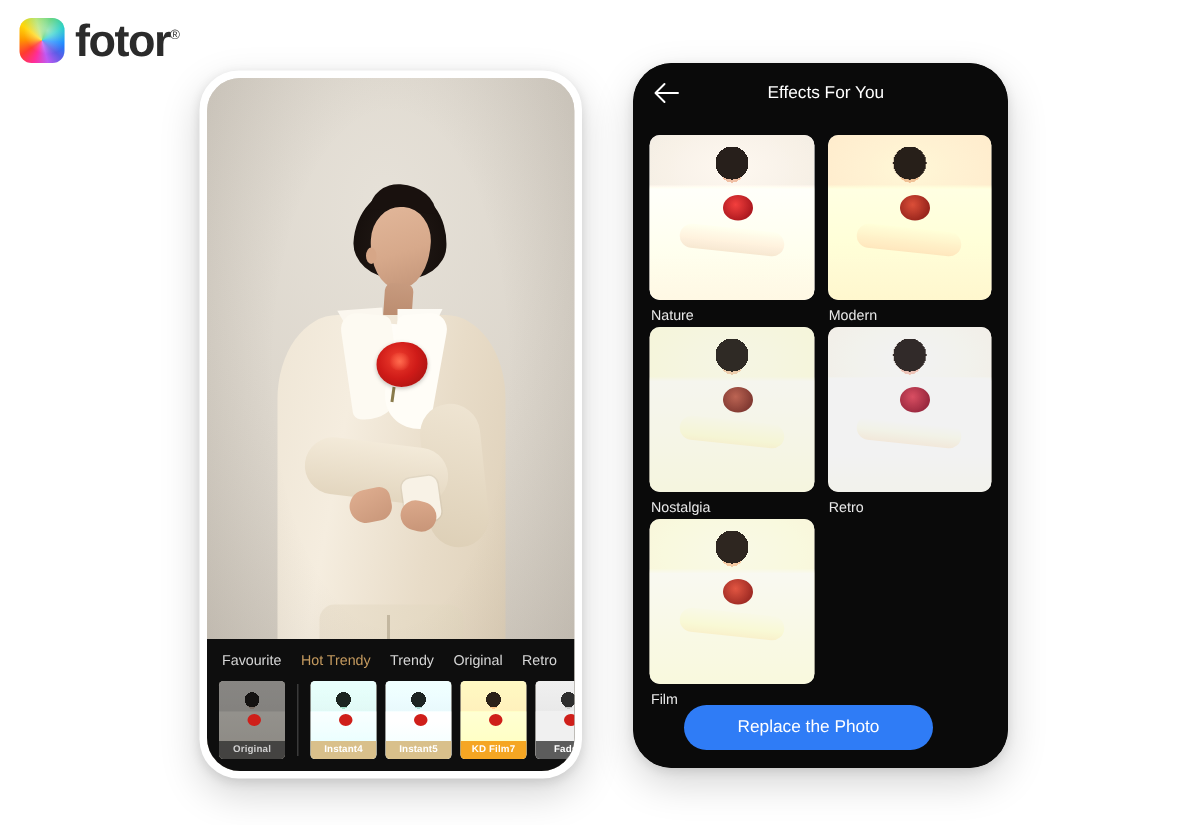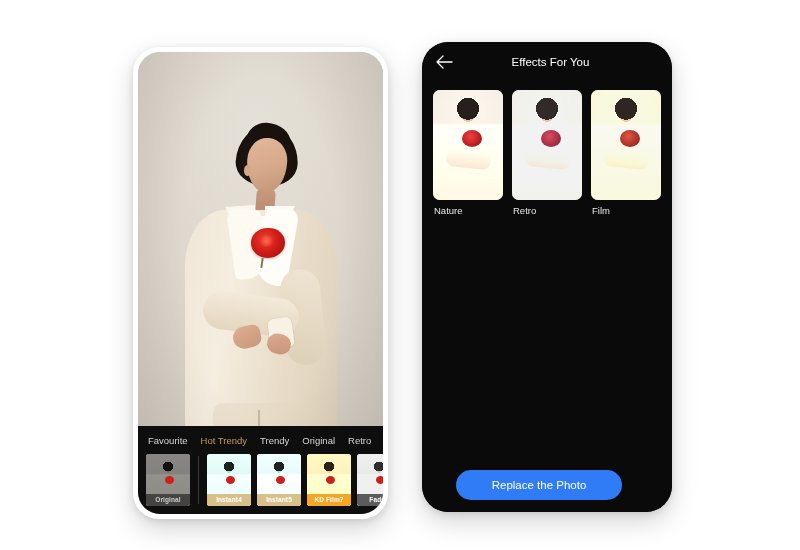--- a/index.html
+++ b/index.html
@@ -129,21 +129,21 @@
   .thumb.f3 .cap { background:#f5a623; }
   .thumb.f4 .mini { filter: grayscale(1) brightness(1.18) contrast(.88); }
   .thumb.f4 .cap { background:#5c5c5c; }
   .divider { width:1px; background:#3a3a3a; margin:2px 2px; flex:0 0 auto; }
 
   
   .screen-right { width:100%; height:100%; background:#0a0a0a; position:relative; border-radius:26px; overflow:hidden;}
   .rheader { height:40px; display:flex; align-items:center; position:relative; padding:0 12px; }
   .back { width:20px; height:20px; display:flex; align-items:center; justify-content:center; cursor:pointer; }
   .rtitle { position:absolute; left:7px; right:0; text-align:center; font-size:11.5px; color:#fff; font-weight:400; }
-  .grid { display:grid; grid-template-columns:1fr 1fr 1fr; gap:8px 9px; padding:8px 11px; }
+  .grid { display:grid; grid-template-columns:1fr 1fr; gap:2px 9px; padding:8px 11px; }
   .cell { }
   .card { width:100%; height:110px; border-radius:7px; overflow:hidden; position:relative;
           background:#ccc6bb; cursor:pointer; }
   .card .mini2 { position:absolute; inset:0;
           background:
             radial-gradient(circle 11px at 50% 17%, #241c18 0 100%, rgba(0,0,0,0) 100%),
             radial-gradient(circle 7.5px at 50% 22%, #dcaf90 0 100%, rgba(0,0,0,0) 100%),
             linear-gradient(180deg, rgba(0,0,0,0) 30%, #f6efe2 33%, #ece2cd 100%),
             radial-gradient(ellipse 130% 80% at 50% 20%, #e7e2d9, #d3ccc0);
   }
@@ -165,20 +165,24 @@
   .cta { position:absolute; left:50%; transform:translateX(-50%); bottom:12px;
          width:166px; height:30px; border-radius:16px; background:#2f7cf6;
          color:#fff; font-size:11.5px; display:flex; align-items:center; justify-content:center;
          cursor:pointer; border:none; font-family:"Liberation Sans", sans-serif; }
 </style>
 </head>
 <body>
 
 <div class="stage">
 
+  <div class="brand">
+    <div class="brand-mark"></div>
+    <div class="brand-word"><span>fotor</span><span class="brand-tm">®</span></div>
+  </div>
 
   <div class="phone phone-left">
     <div class="screen-left">
 
       <div class="photo">
         <div class="fig">
           <div class="hair"></div>
             <div class="hair2"></div>
           <div class="face"></div>
             <div class="ear"></div>
@@ -260,22 +264,38 @@
 
         <div class="cell">
           <div class="card fx-nature">
             <div class="mini2"></div>
               <div class="arms"></div>
               <div class="rose2"></div>
           </div>
           <div class="cap2">Nature</div>
         </div>
 
-
-
+        <div class="cell">
+          <div class="card fx-modern">
+            <div class="mini2"></div>
+              <div class="arms"></div>
+              <div class="rose2"></div>
+          </div>
+          <div class="cap2">Modern</div>
+        </div>
+
+
+        <div class="cell">
+          <div class="card fx-nostalgia">
+            <div class="mini2"></div>
+              <div class="arms"></div>
+              <div class="rose2"></div>
+          </div>
+          <div class="cap2">Nostalgia</div>
+        </div>
 
         <div class="cell">
           <div class="card fx-retro">
             <div class="mini2"></div>
               <div class="arms"></div>
               <div class="rose2"></div>
           </div>
           <div class="cap2">Retro</div>
         </div>
 

